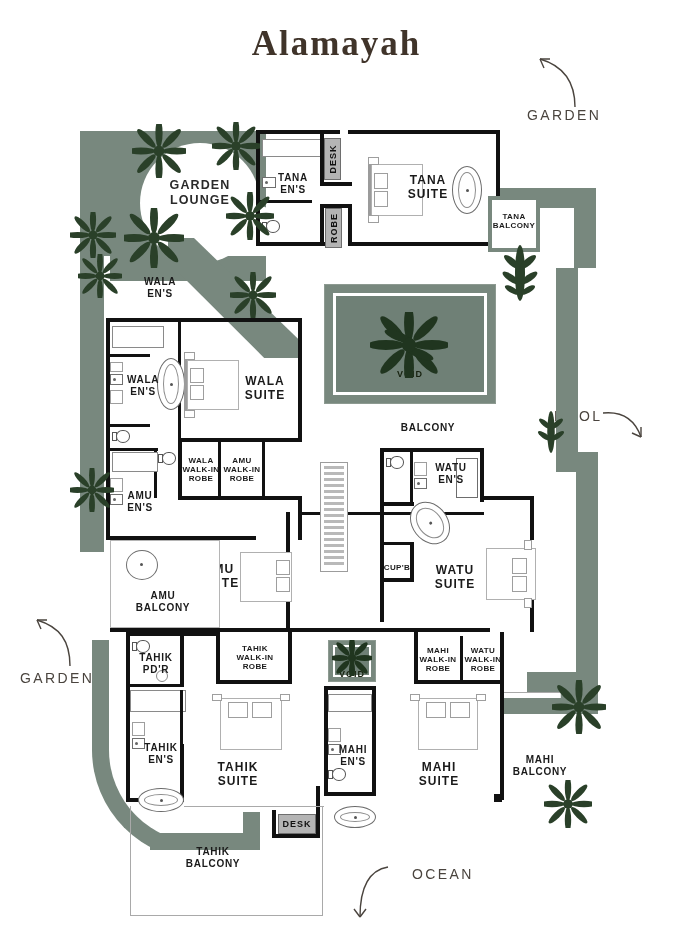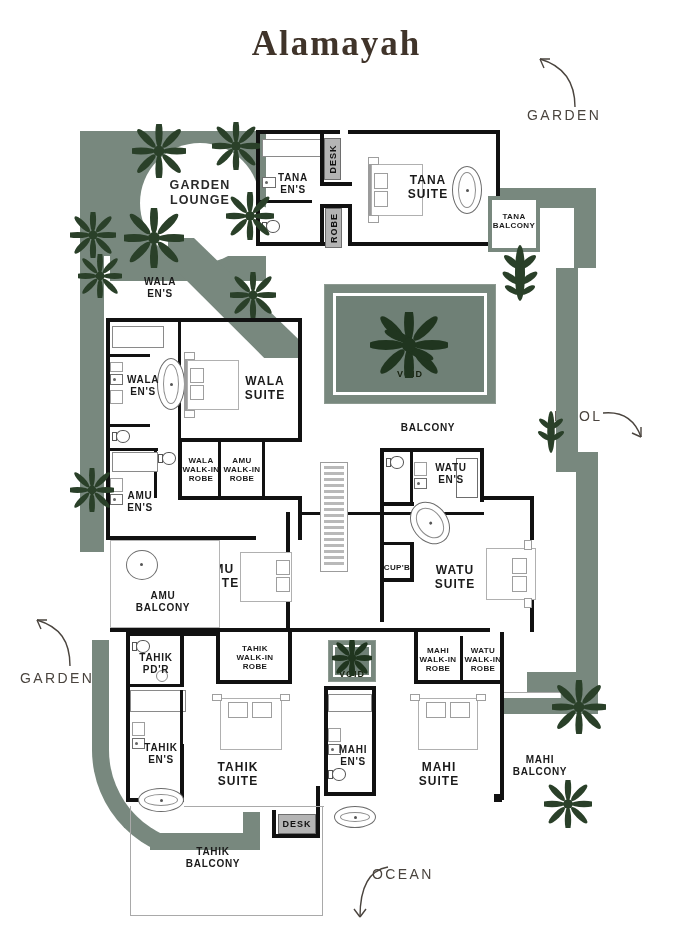--- a/index.html
+++ b/index.html
@@ -139,21 +139,21 @@
     <path d="M2,9 C22,7 34,16 40,33" fill="none" stroke="#4a443e" stroke-width="1.4"></path>
     <path d="M40,33 L40,23 M40,33 L31,29" fill="none" stroke="#4a443e" stroke-width="1.4"></path>
   </svg>
 
   <div class="dir" style="left:20px; top:670px;">GARDEN</div>
   <svg class="arrow-svg" style="left:26px; top:613px; width:56px; height:56px;" viewBox="0 0 56 56">
     <path d="M44,53 C44,28 34,14 11,7" fill="none" stroke="#4a443e" stroke-width="1.4"></path>
     <path d="M11,7 L21,7 M11,7 L15,16" fill="none" stroke="#4a443e" stroke-width="1.4"></path>
   </svg>
 
-  <div class="dir" style="left:372px; top:866px;">OCEAN</div>
+  <div class="dir" style="left:412px; top:866px;">OCEAN</div>
   <svg class="arrow-svg" style="left:348px; top:864px; width:46px; height:62px;" viewBox="0 0 46 62">
     <path d="M40,3 C22,6 12,22 12,53" fill="none" stroke="#4a443e" stroke-width="1.4"></path>
     <path d="M12,53 L6,45 M12,53 L18,45" fill="none" stroke="#4a443e" stroke-width="1.4"></path>
   </svg>
 
   <div class="path-out" style="left:74px; top:126px; width:196px; height:160px;"></div>
 
   <div class="path" style="left:80px; top:131px; width:186px; height:150px;"></div>
 
   <div style="position:absolute; left:140px; top:143px; width:120px; height:120px; background:#fff; border-radius:50%;"></div>

